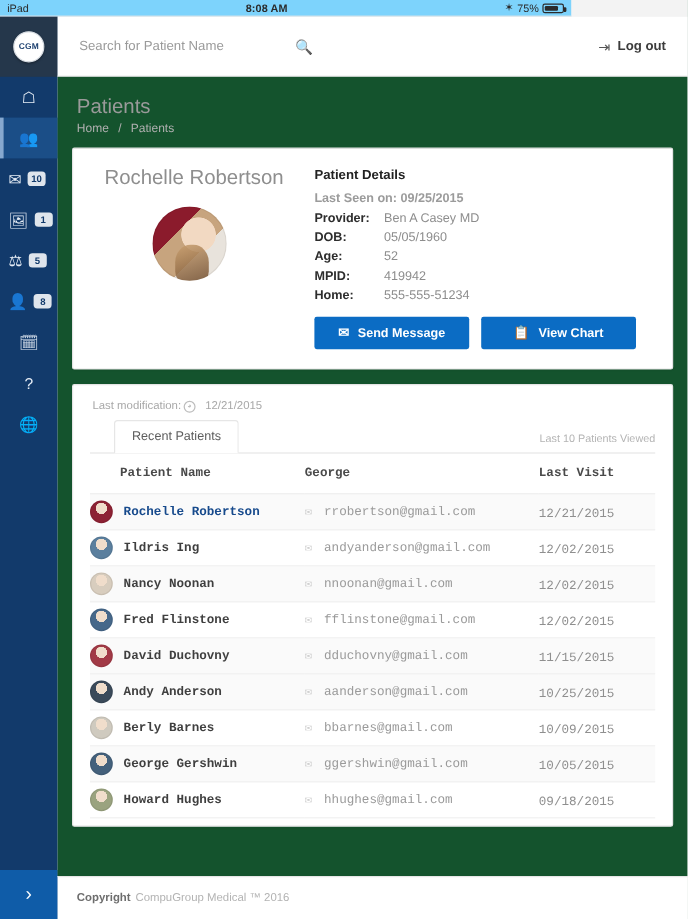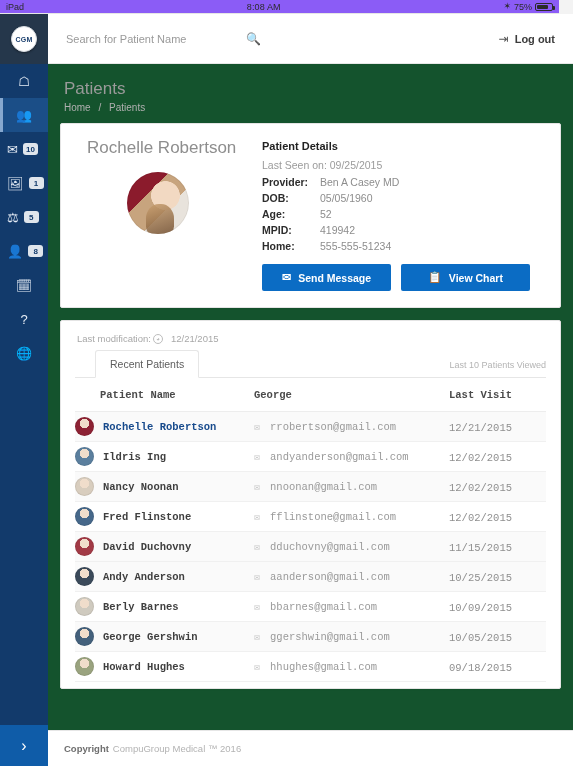--- a/index.html
+++ b/index.html
@@ -6,27 +6,27 @@
   html, body {
     width: 573px; height: 766px;
     font-family: "Liberation Sans", sans-serif;
     background: #ffffff;
     overflow: hidden;
   }
   #app { position: relative; width: 573px; height: 766px; background: #f3f3f3; }
 
   
   .statusbar {
-    position: absolute; top: 0; left: 0; width: 559px; height: 14px;
-    background: #8b5cf6; border-bottom: 1px solid #e6e6e6;
+    position: absolute; top: 0; left: 0; width: 476px; height: 14px;
+    background: #7dd3fc; border-bottom: 1px solid #e6e6e6;
     display: flex; align-items: center; padding: 0 6px;
     font-size: 9px; color: #2b2b2b;
   }
   .sb-left { flex: 0 0 auto; }
-  .sb-center { flex: 1 1 auto; text-align: center; letter-spacing: .1px; }
+  .sb-center { flex: 1 1 auto; text-align: center; letter-spacing: .1px; font-weight: bold; }
   .sb-right { flex: 0 0 auto; display: flex; align-items: center; gap: 3px; }
   .bt-glyph { font-size: 9px; line-height: 1; }
   .battery {
     position: relative; width: 18px; height: 8px;
     border: 1px solid #2b2b2b; border-radius: 2px; padding: 1px;
   }
   .battery::after {
     content: ""; position: absolute; right: -3px; top: 2px;
     width: 2px; height: 4px; background: #2b2b2b; border-radius: 0 1px 1px 0;
   }
@@ -122,21 +122,21 @@
   }
   .portrait::after {
     content: ""; position: absolute; left: 30%; top: 52%;
     width: 46%; height: 52%; border-radius: 45% 45% 30% 30%;
     background: linear-gradient(160deg, #caa070, #6d4a2c);
     opacity: .85;
   }
 
   .detail-right { flex: 1 1 auto; padding-top: 2px; }
   .details-title { font-size: 11px; font-weight: bold; color: #222; margin-bottom: 7px; }
-  .last-seen { font-size: 10.5px; color: #9b9b9b; margin-bottom: 5px; }
+  .last-seen { font-size: 10.5px; color: #9b9b9b; margin-bottom: 5px; font-weight: bold; }
   .kv { display: flex; font-size: 10.5px; margin-bottom: 4px; }
   .kv .k { width: 58px; font-weight: bold; color: #2d2d2d; }
   .kv .v { color: #8d8d8d; }
 
   .btn-row { display: flex; gap: 10px; margin-top: 12px; }
   .btn {
     background: #0b6cc4; color: #fff; border: none; border-radius: 2px;
     height: 27px; width: 129px;
     display: flex; align-items: center; justify-content: center; gap: 7px;
     font-family: "Liberation Sans", sans-serif;

